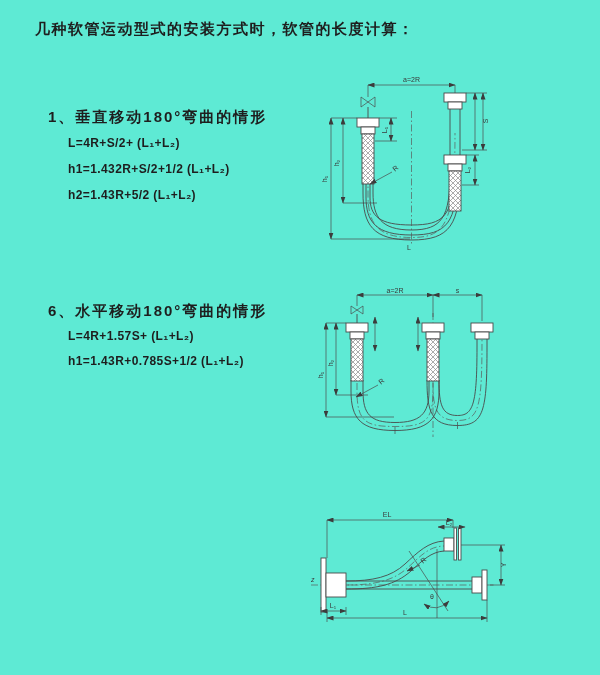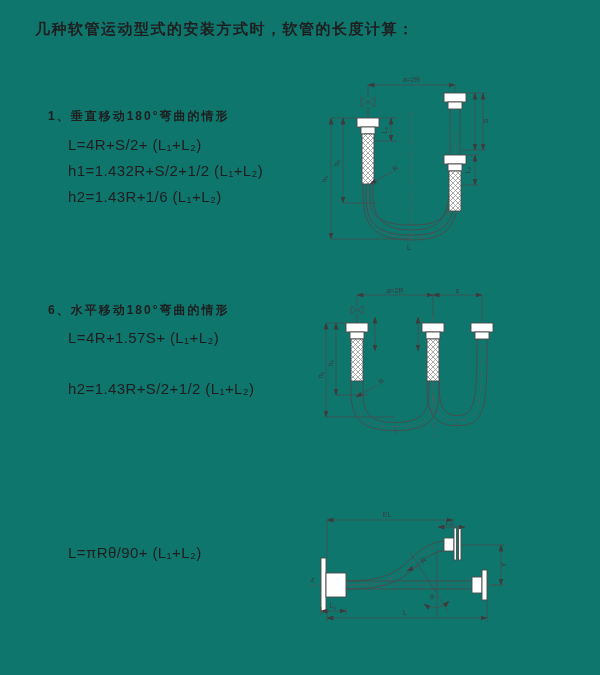--- a/index.html
+++ b/index.html
@@ -1,21 +1,21 @@
 <!DOCTYPE html>
 <html><head>
 <meta charset="utf-8">
 <style>
   html,body{margin:0;padding:0;background:#fff;}
   body{width:600px;height:675px;position:relative;overflow:hidden;
        font-family:"Liberation Sans","DejaVu Sans",sans-serif;color:#1e1e1e;}
-  .page{position:absolute;inset:0;background:#0f766e;}
+  .page{position:absolute;inset:0;background:#5eead4;}
   .title{position:absolute;left:35px;top:20px;font-size:15px;font-weight:bold;letter-spacing:1.5px;}
-  .sec-head{position:absolute;font-size:12px;font-weight:bold;letter-spacing:2px;text-align:right;}
-  .formula{position:absolute;left:68px;font-size:15px;letter-spacing:0.4px;font-weight:400;text-align:right;}
+  .sec-head{position:absolute;font-size:15px;font-weight:bold;letter-spacing:2px;text-align:right;}
+  .formula{position:absolute;left:68px;font-size:12px;letter-spacing:0.4px;font-weight:700;text-align:right;}
   svg.diag{position:absolute;}
   svg.diag text{fill:#3a3a3a;font-size:7px;font-family:"Liberation Sans","DejaVu Sans",sans-serif;}
   .ln{stroke:#4a4a4a;fill:none;stroke-width:0.9;}
   .thin{stroke:#4a4a4a;fill:none;stroke-width:0.7;}
   .cl{stroke:#5a5a5a;fill:none;stroke-width:0.7;stroke-dasharray:7 2.5 1.5 2.5;}
   .fit{fill:#fff;stroke:#4a4a4a;stroke-width:0.9;}
   .braid{fill:url(#braidp);stroke:#4a4a4a;stroke-width:0.9;}
 </style>
 </head>
 <body>
@@ -35,27 +35,26 @@
         <path d="M7,0 L0,2.5 L7,5 Z" fill="#3c3c3c"></path>
       </marker>
     </defs>
   </svg>
 
   <div class="title">几种软管运动型式的安装方式时，软管的长度计算：</div>
 
   <div class="sec-head" style="left:48px;top:108px">1、垂直移动180°弯曲的情形</div>
   <div class="formula" style="top:136px">L=4R+S/2+ (L₁+L₂)</div>
   <div class="formula" style="top:162px">h1=1.432R+S/2+1/2 (L₁+L₂)</div>
-  <div class="formula" style="top:188px">h2=1.43R+1/6 (L₁+L₂)</div>
+  <div class="formula" style="top:188px">h2=1.43R+5/2 (L₁+L₂)</div>
 
   <div class="sec-head" style="left:48px;top:302px">6、水平移动180°弯曲的情形</div>
   <div class="formula" style="top:329px">L=4R+1.57S+ (L₁+L₂)</div>
-  <div class="formula" style="top:380px">h2=1.43R+S/2+1/2 (L₁+L₂)</div>
-
-  <div class="formula" style="top:544px">L=πRθ/90+ (L₁+L₂)</div>
+  <div class="formula" style="top:354px">h1=1.43R+0.785S+1/2 (L₁+L₂)</div>
+
 
   <svg class="diag" style="left:313px;top:73px" width="280" height="180" viewBox="0 0 280 180">
     <g>
       <line class="cl" x1="98.5" y1="38" x2="98.5" y2="172"></line>
       <path class="cl" d="M55,50 V122 C55,150 64,164.5 98.5,164.5 C133,164.5 142,151 142,60"></path>
     </g>
     <g>
       <path class="ln" d="M50,61 V120 C50,152 60,167 98.5,167 C137,167 147,152 147,100"></path>
       <path class="ln" d="M60,61 V120 C60,144 68,157 98.5,157 C129,157 137,144 137,100"></path>
       <path class="ln" d="M53,61 V124 C53,149 63,162 98.5,162 C134,162 144,150 144,100"></path>

